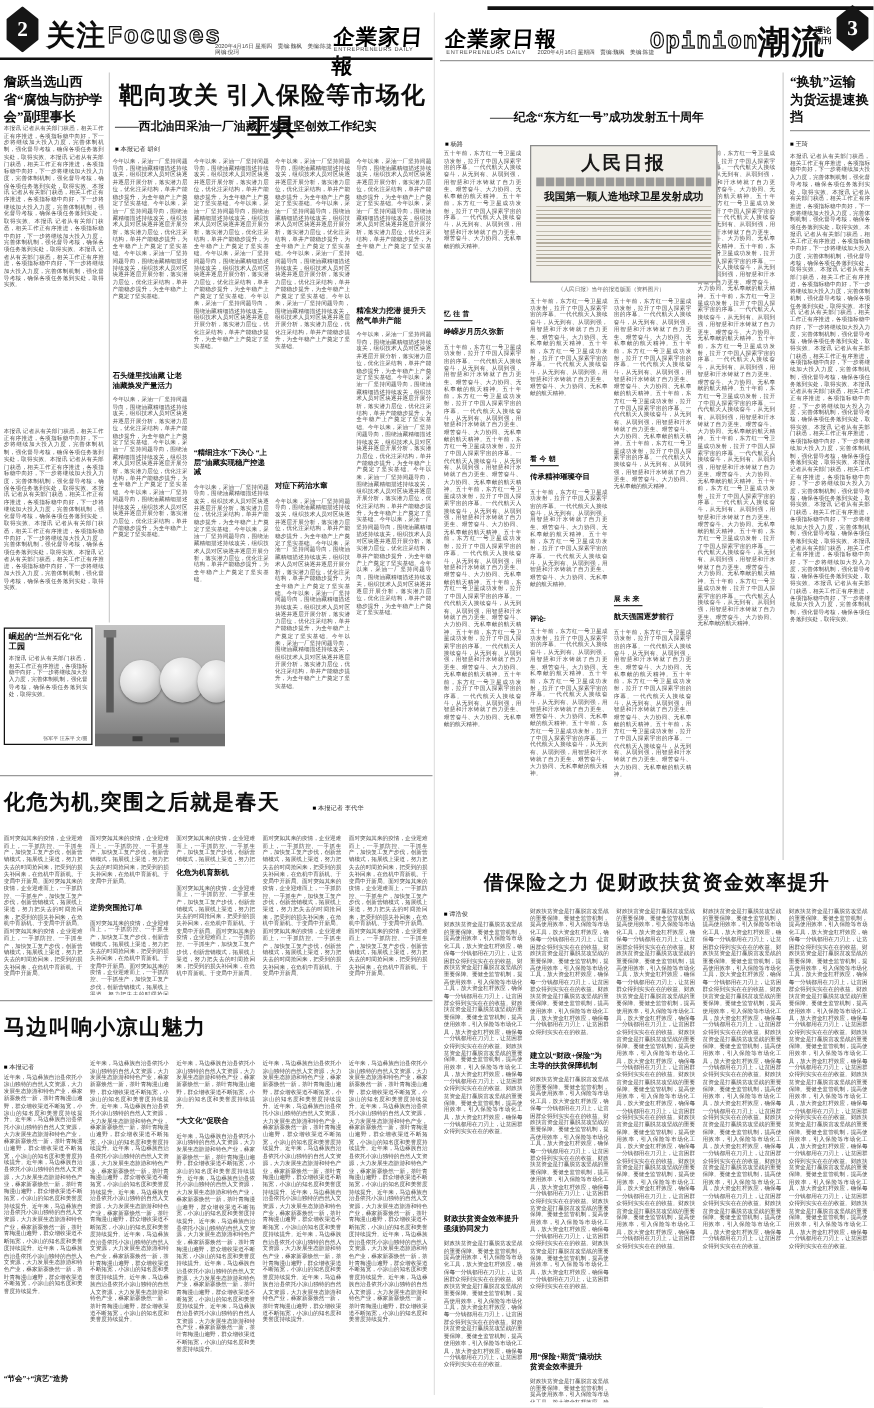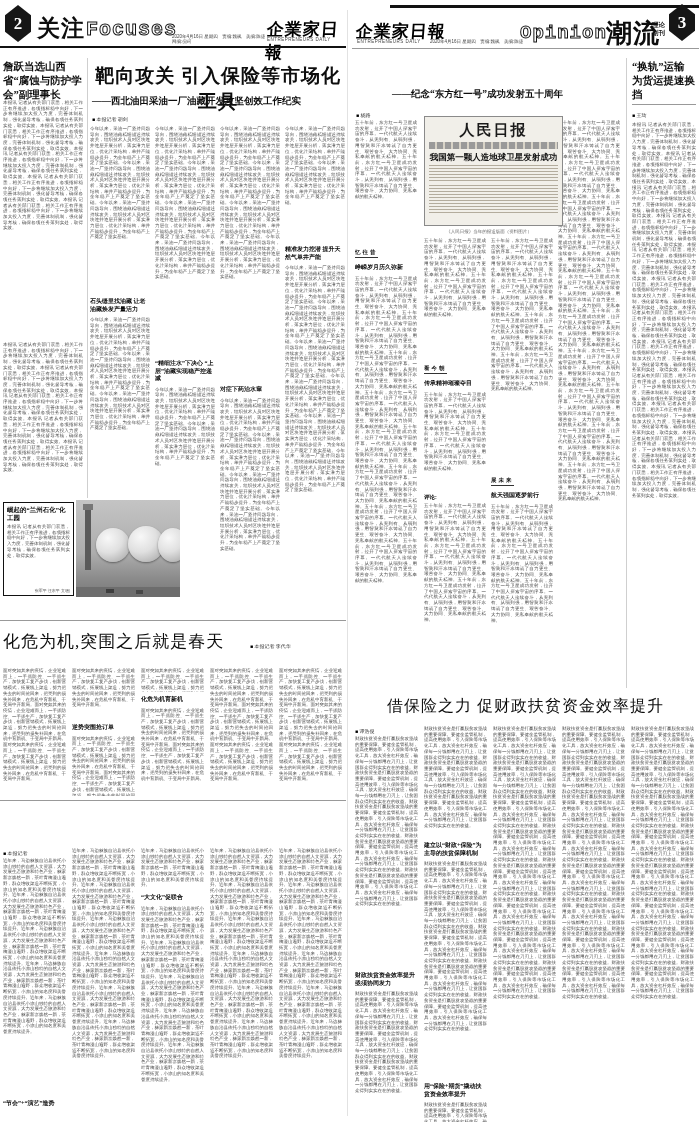--- a/index.html
+++ b/index.html
@@ -18,21 +18,21 @@
   .ftxt{font-size:4.5px;line-height:5.7px;color:#4a4a4a;text-align:justify;
         word-break:break-all;overflow:hidden;}
   .crosshead{font-weight:bold;color:#0d0d0d;font-size:6px;line-height:7.5px;margin:4px 0;
              font-family:"Liberation Serif",serif;}
   .xlabel{display:inline-block;font-weight:bold;font-size:5.5px;color:#0d0d0d;
           border-bottom:1px solid #333;margin:4px 0 2px 0;padding-bottom:1px;letter-spacing:2px;}
   .byline{font-size:5px;color:#333;margin:2px 0;}
   .byline::before{content:"■ ";color:#000;}
   .sidebar-title{font-family:"Liberation Serif",serif;font-weight:bold;font-size:10.5px;
                  line-height:14px;color:#0d0d0d;}
-  .sec-title{font-family:"Liberation Serif",serif;font-weight:normal;font-size:17px;
+  .sec-title{font-family:"Liberation Serif",serif;font-weight:bold;font-size:17px;
              color:#0d0d0d;letter-spacing:1px;}
   .capbox{border:1px solid #111;padding:3px;box-sizing:border-box;background:#fff;}
   .capbox .t{font-weight:bold;font-size:6.5px;line-height:8px;font-family:"Liberation Serif",serif;color:#0d0d0d;margin-bottom:2px;}
   .capbox .c{font-size:4px;color:#555;text-align:right;margin-top:2px;}
   .photo{background:linear-gradient(#c4c4c4 0%,#adadad 55%,#8c8c8c 80%,#787878 100%);position:relative;overflow:hidden;}
   .sphere{position:absolute;border-radius:50%;background:radial-gradient(circle at 35% 30%,#f8f8f8 0%,#e0e0e0 45%,#9e9e9e 100%);box-shadow:0 1px 2px rgba(0,0,0,.4);}
   .tower{position:absolute;background:#5a5a5a;}
   .ground{position:absolute;left:0;right:0;bottom:0;height:10px;background:#6d6d6d;}
   .clip{border:1px solid #8a8a8a;background:#f1efe9;box-sizing:border-box;padding:4px;overflow:hidden;}
   .clip .mast{font-family:"Liberation Serif",serif;font-weight:bold;font-size:15px;color:#1a1a1a;letter-spacing:2px;text-align:center;}
@@ -127,20 +127,21 @@
     </div>
     <div class="abs col" style="left:210px;top:668px;width:63px;height:128px;">
       <div class="ftxt" style="height:128px">面对突如其来的疫情，企业迎难而上，一手抓防控、一手抓生产，加快复工复产步伐，创新营销模式，拓展线上渠道，努力把失去的时间抢回来，把受到的损失补回来，在危机中育新机、于变局中开新局。面对突如其来的疫情，企业迎难而上，一手抓防控、一手抓生产，加快复工复产步伐，创新营销模式，拓展线上渠道，努力把失去的时间抢回来，把受到的损失补回来，在危机中育新机、于变局中开新局。面对突如其来的疫情，企业迎难而上，一手抓防控、一手抓生产，加快复工复产步伐，创新营销模式，拓展线上渠道，努力把失去的时间抢回来，把受到的损失补回来，在危机中育新机、于变局中开新局。</div>
     </div>
     <div class="abs col" style="left:279px;top:668px;width:63px;height:128px;">
       <div class="ftxt" style="height:128px">面对突如其来的疫情，企业迎难而上，一手抓防控、一手抓生产，加快复工复产步伐，创新营销模式，拓展线上渠道，努力把失去的时间抢回来，把受到的损失补回来，在危机中育新机、于变局中开新局。面对突如其来的疫情，企业迎难而上，一手抓防控、一手抓生产，加快复工复产步伐，创新营销模式，拓展线上渠道，努力把失去的时间抢回来，把受到的损失补回来，在危机中育新机、于变局中开新局。面对突如其来的疫情，企业迎难而上，一手抓防控、一手抓生产，加快复工复产步伐，创新营销模式，拓展线上渠道，努力把失去的时间抢回来，把受到的损失补回来，在危机中育新机、于变局中开新局。</div>
     </div>
 
     <div class="abs thin" style="left:0;top:800px;width:346px;height:1px;"></div>
 
+    <div class="abs sec-title" style="left:3px;top:810px;width:220px;">马边叫响小凉山魅力</div>
     <div class="abs col" style="left:3px;top:848px;width:63px;height:272px;">
       <div class="byline">本报记者</div>
       <div class="ftxt" style="height:238px">近年来，马边彝族自治县依托小凉山独特的自然人文资源，大力发展生态旅游和特色产业，彝家新寨焕然一新，茶叶青梅漫山遍野，群众增收渠道不断拓宽，小凉山的知名度和美誉度持续提升。近年来，马边彝族自治县依托小凉山独特的自然人文资源，大力发展生态旅游和特色产业，彝家新寨焕然一新，茶叶青梅漫山遍野，群众增收渠道不断拓宽，小凉山的知名度和美誉度持续提升。近年来，马边彝族自治县依托小凉山独特的自然人文资源，大力发展生态旅游和特色产业，彝家新寨焕然一新，茶叶青梅漫山遍野，群众增收渠道不断拓宽，小凉山的知名度和美誉度持续提升。近年来，马边彝族自治县依托小凉山独特的自然人文资源，大力发展生态旅游和特色产业，彝家新寨焕然一新，茶叶青梅漫山遍野，群众增收渠道不断拓宽，小凉山的知名度和美誉度持续提升。近年来，马边彝族自治县依托小凉山独特的自然人文资源，大力发展生态旅游和特色产业，彝家新寨焕然一新，茶叶青梅漫山遍野，群众增收渠道不断拓宽，小凉山的知名度和美誉度持续提升。</div>
       <div class="crosshead">“节会”+“演艺”造势</div>
     </div>
     <div class="abs col" style="left:72px;top:848px;width:63px;height:272px;">
       <div class="ftxt" style="height:272px">近年来，马边彝族自治县依托小凉山独特的自然人文资源，大力发展生态旅游和特色产业，彝家新寨焕然一新，茶叶青梅漫山遍野，群众增收渠道不断拓宽，小凉山的知名度和美誉度持续提升。近年来，马边彝族自治县依托小凉山独特的自然人文资源，大力发展生态旅游和特色产业，彝家新寨焕然一新，茶叶青梅漫山遍野，群众增收渠道不断拓宽，小凉山的知名度和美誉度持续提升。近年来，马边彝族自治县依托小凉山独特的自然人文资源，大力发展生态旅游和特色产业，彝家新寨焕然一新，茶叶青梅漫山遍野，群众增收渠道不断拓宽，小凉山的知名度和美誉度持续提升。近年来，马边彝族自治县依托小凉山独特的自然人文资源，大力发展生态旅游和特色产业，彝家新寨焕然一新，茶叶青梅漫山遍野，群众增收渠道不断拓宽，小凉山的知名度和美誉度持续提升。近年来，马边彝族自治县依托小凉山独特的自然人文资源，大力发展生态旅游和特色产业，彝家新寨焕然一新，茶叶青梅漫山遍野，群众增收渠道不断拓宽，小凉山的知名度和美誉度持续提升。近年来，马边彝族自治县依托小凉山独特的自然人文资源，大力发展生态旅游和特色产业，彝家新寨焕然一新，茶叶青梅漫山遍野，群众增收渠道不断拓宽，小凉山的知名度和美誉度持续提升。</div>
     </div>
     <div class="abs col" style="left:141px;top:848px;width:63px;height:272px;">
       <div class="ftxt" style="height:42px">近年来，马边彝族自治县依托小凉山独特的自然人文资源，大力发展生态旅游和特色产业，彝家新寨焕然一新，茶叶青梅漫山遍野，群众增收渠道不断拓宽，小凉山的知名度和美誉度持续提升。</div>
@@ -196,21 +197,21 @@
       <div class="ftxt" style="height:118px"></div>
       <div class="ftxt" style="height:230px">五十年前，东方红一号卫星成功发射，拉开了中国人探索宇宙的序幕。一代代航天人接续奋斗，从无到有、从弱到强，用智慧和汗水铸就了自力更生、艰苦奋斗、大力协同、无私奉献的航天精神。五十年前，东方红一号卫星成功发射，拉开了中国人探索宇宙的序幕。一代代航天人接续奋斗，从无到有、从弱到强，用智慧和汗水铸就了自力更生、艰苦奋斗、大力协同、无私奉献的航天精神。五十年前，东方红一号卫星成功发射，拉开了中国人探索宇宙的序幕。一代代航天人接续奋斗，从无到有、从弱到强，用智慧和汗水铸就了自力更生、艰苦奋斗、大力协同、无私奉献的航天精神。五十年前，东方红一号卫星成功发射，拉开了中国人探索宇宙的序幕。一代代航天人接续奋斗，从无到有、从弱到强，用智慧和汗水铸就了自力更生、艰苦奋斗、大力协同、无私奉献的航天精神。</div>
       <div><span class="xlabel">展未来</span></div>
       <div class="crosshead">航天强国逐梦前行</div>
       <div class="ftxt" style="height:176px">五十年前，东方红一号卫星成功发射，拉开了中国人探索宇宙的序幕。一代代航天人接续奋斗，从无到有、从弱到强，用智慧和汗水铸就了自力更生、艰苦奋斗、大力协同、无私奉献的航天精神。五十年前，东方红一号卫星成功发射，拉开了中国人探索宇宙的序幕。一代代航天人接续奋斗，从无到有、从弱到强，用智慧和汗水铸就了自力更生、艰苦奋斗、大力协同、无私奉献的航天精神。五十年前，东方红一号卫星成功发射，拉开了中国人探索宇宙的序幕。一代代航天人接续奋斗，从无到有、从弱到强，用智慧和汗水铸就了自力更生、艰苦奋斗、大力协同、无私奉献的航天精神。</div>
     </div>
     <div class="abs col" style="left:206px;top:120px;width:62px;height:568px;">
       <div class="ftxt" style="height:568px">五十年前，东方红一号卫星成功发射，拉开了中国人探索宇宙的序幕。一代代航天人接续奋斗，从无到有、从弱到强，用智慧和汗水铸就了自力更生、艰苦奋斗、大力协同、无私奉献的航天精神。五十年前，东方红一号卫星成功发射，拉开了中国人探索宇宙的序幕。一代代航天人接续奋斗，从无到有、从弱到强，用智慧和汗水铸就了自力更生、艰苦奋斗、大力协同、无私奉献的航天精神。五十年前，东方红一号卫星成功发射，拉开了中国人探索宇宙的序幕。一代代航天人接续奋斗，从无到有、从弱到强，用智慧和汗水铸就了自力更生、艰苦奋斗、大力协同、无私奉献的航天精神。五十年前，东方红一号卫星成功发射，拉开了中国人探索宇宙的序幕。一代代航天人接续奋斗，从无到有、从弱到强，用智慧和汗水铸就了自力更生、艰苦奋斗、大力协同、无私奉献的航天精神。五十年前，东方红一号卫星成功发射，拉开了中国人探索宇宙的序幕。一代代航天人接续奋斗，从无到有、从弱到强，用智慧和汗水铸就了自力更生、艰苦奋斗、大力协同、无私奉献的航天精神。五十年前，东方红一号卫星成功发射，拉开了中国人探索宇宙的序幕。一代代航天人接续奋斗，从无到有、从弱到强，用智慧和汗水铸就了自力更生、艰苦奋斗、大力协同、无私奉献的航天精神。五十年前，东方红一号卫星成功发射，拉开了中国人探索宇宙的序幕。一代代航天人接续奋斗，从无到有、从弱到强，用智慧和汗水铸就了自力更生、艰苦奋斗、大力协同、无私奉献的航天精神。五十年前，东方红一号卫星成功发射，拉开了中国人探索宇宙的序幕。一代代航天人接续奋斗，从无到有、从弱到强，用智慧和汗水铸就了自力更生、艰苦奋斗、大力协同、无私奉献的航天精神。五十年前，东方红一号卫星成功发射，拉开了中国人探索宇宙的序幕。一代代航天人接续奋斗，从无到有、从弱到强，用智慧和汗水铸就了自力更生、艰苦奋斗、大力协同、无私奉献的航天精神。五十年前，东方红一号卫星成功发射，拉开了中国人探索宇宙的序幕。一代代航天人接续奋斗，从无到有、从弱到强，用智慧和汗水铸就了自力更生、艰苦奋斗、大力协同、无私奉献的航天精神。</div>
     </div>
 
-    <div class="abs clip" style="left:72px;top:116px;width:139px;height:110px;">
+    <div class="abs clip" style="left:72px;top:116px;width:150px;height:110px;">
       <div class="mast">人民日报</div>
       <div class="bar"></div>
       <div class="bighead">我国第一颗人造地球卫星发射成功</div>
       <div class="glines" style="height:18px;margin:2px 0;"></div>
       <div class="glines" style="height:30px;"></div>
     </div>
     <div class="abs caption" style="left:72px;top:229px;width:130px;">《人民日报》当年的报道版面（资料图片）</div>
 
     <div class="abs vr" style="left:274px;top:58px;height:630px;"></div>
     <div class="abs" style="left:280px;top:60px;width:64px;font-family:'Liberation Serif',serif;font-weight:bold;font-size:10.5px;line-height:14px;color:#0d0d0d;">

